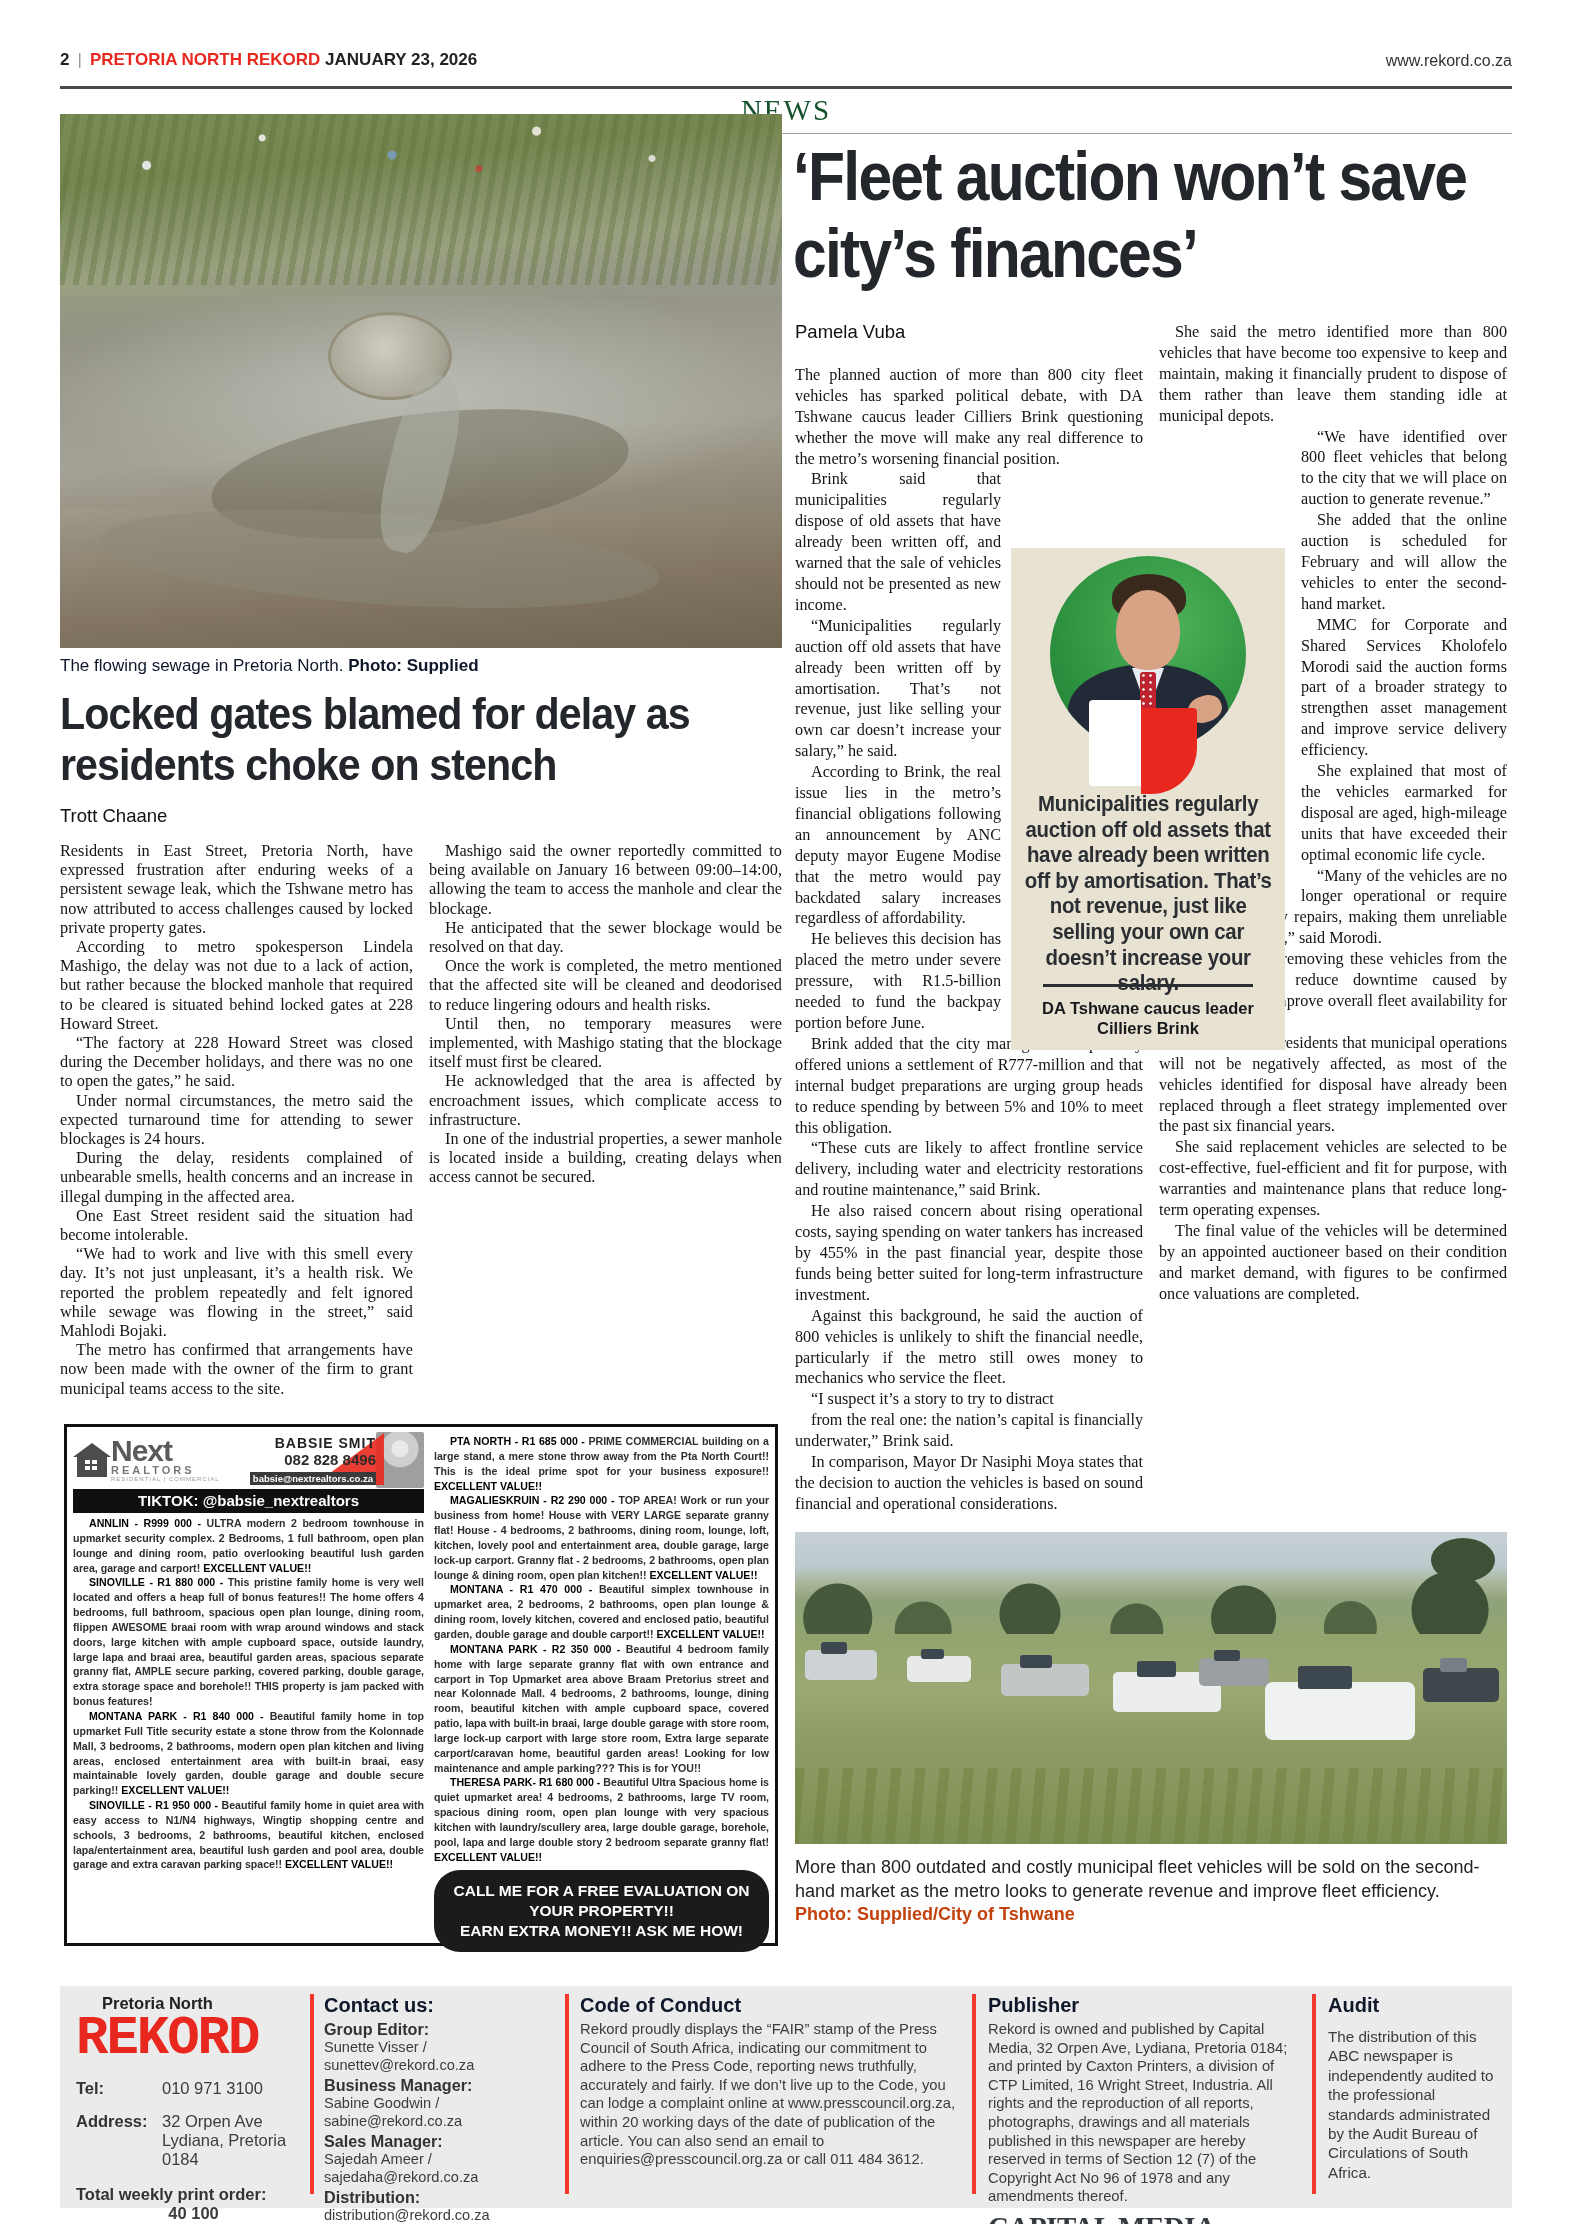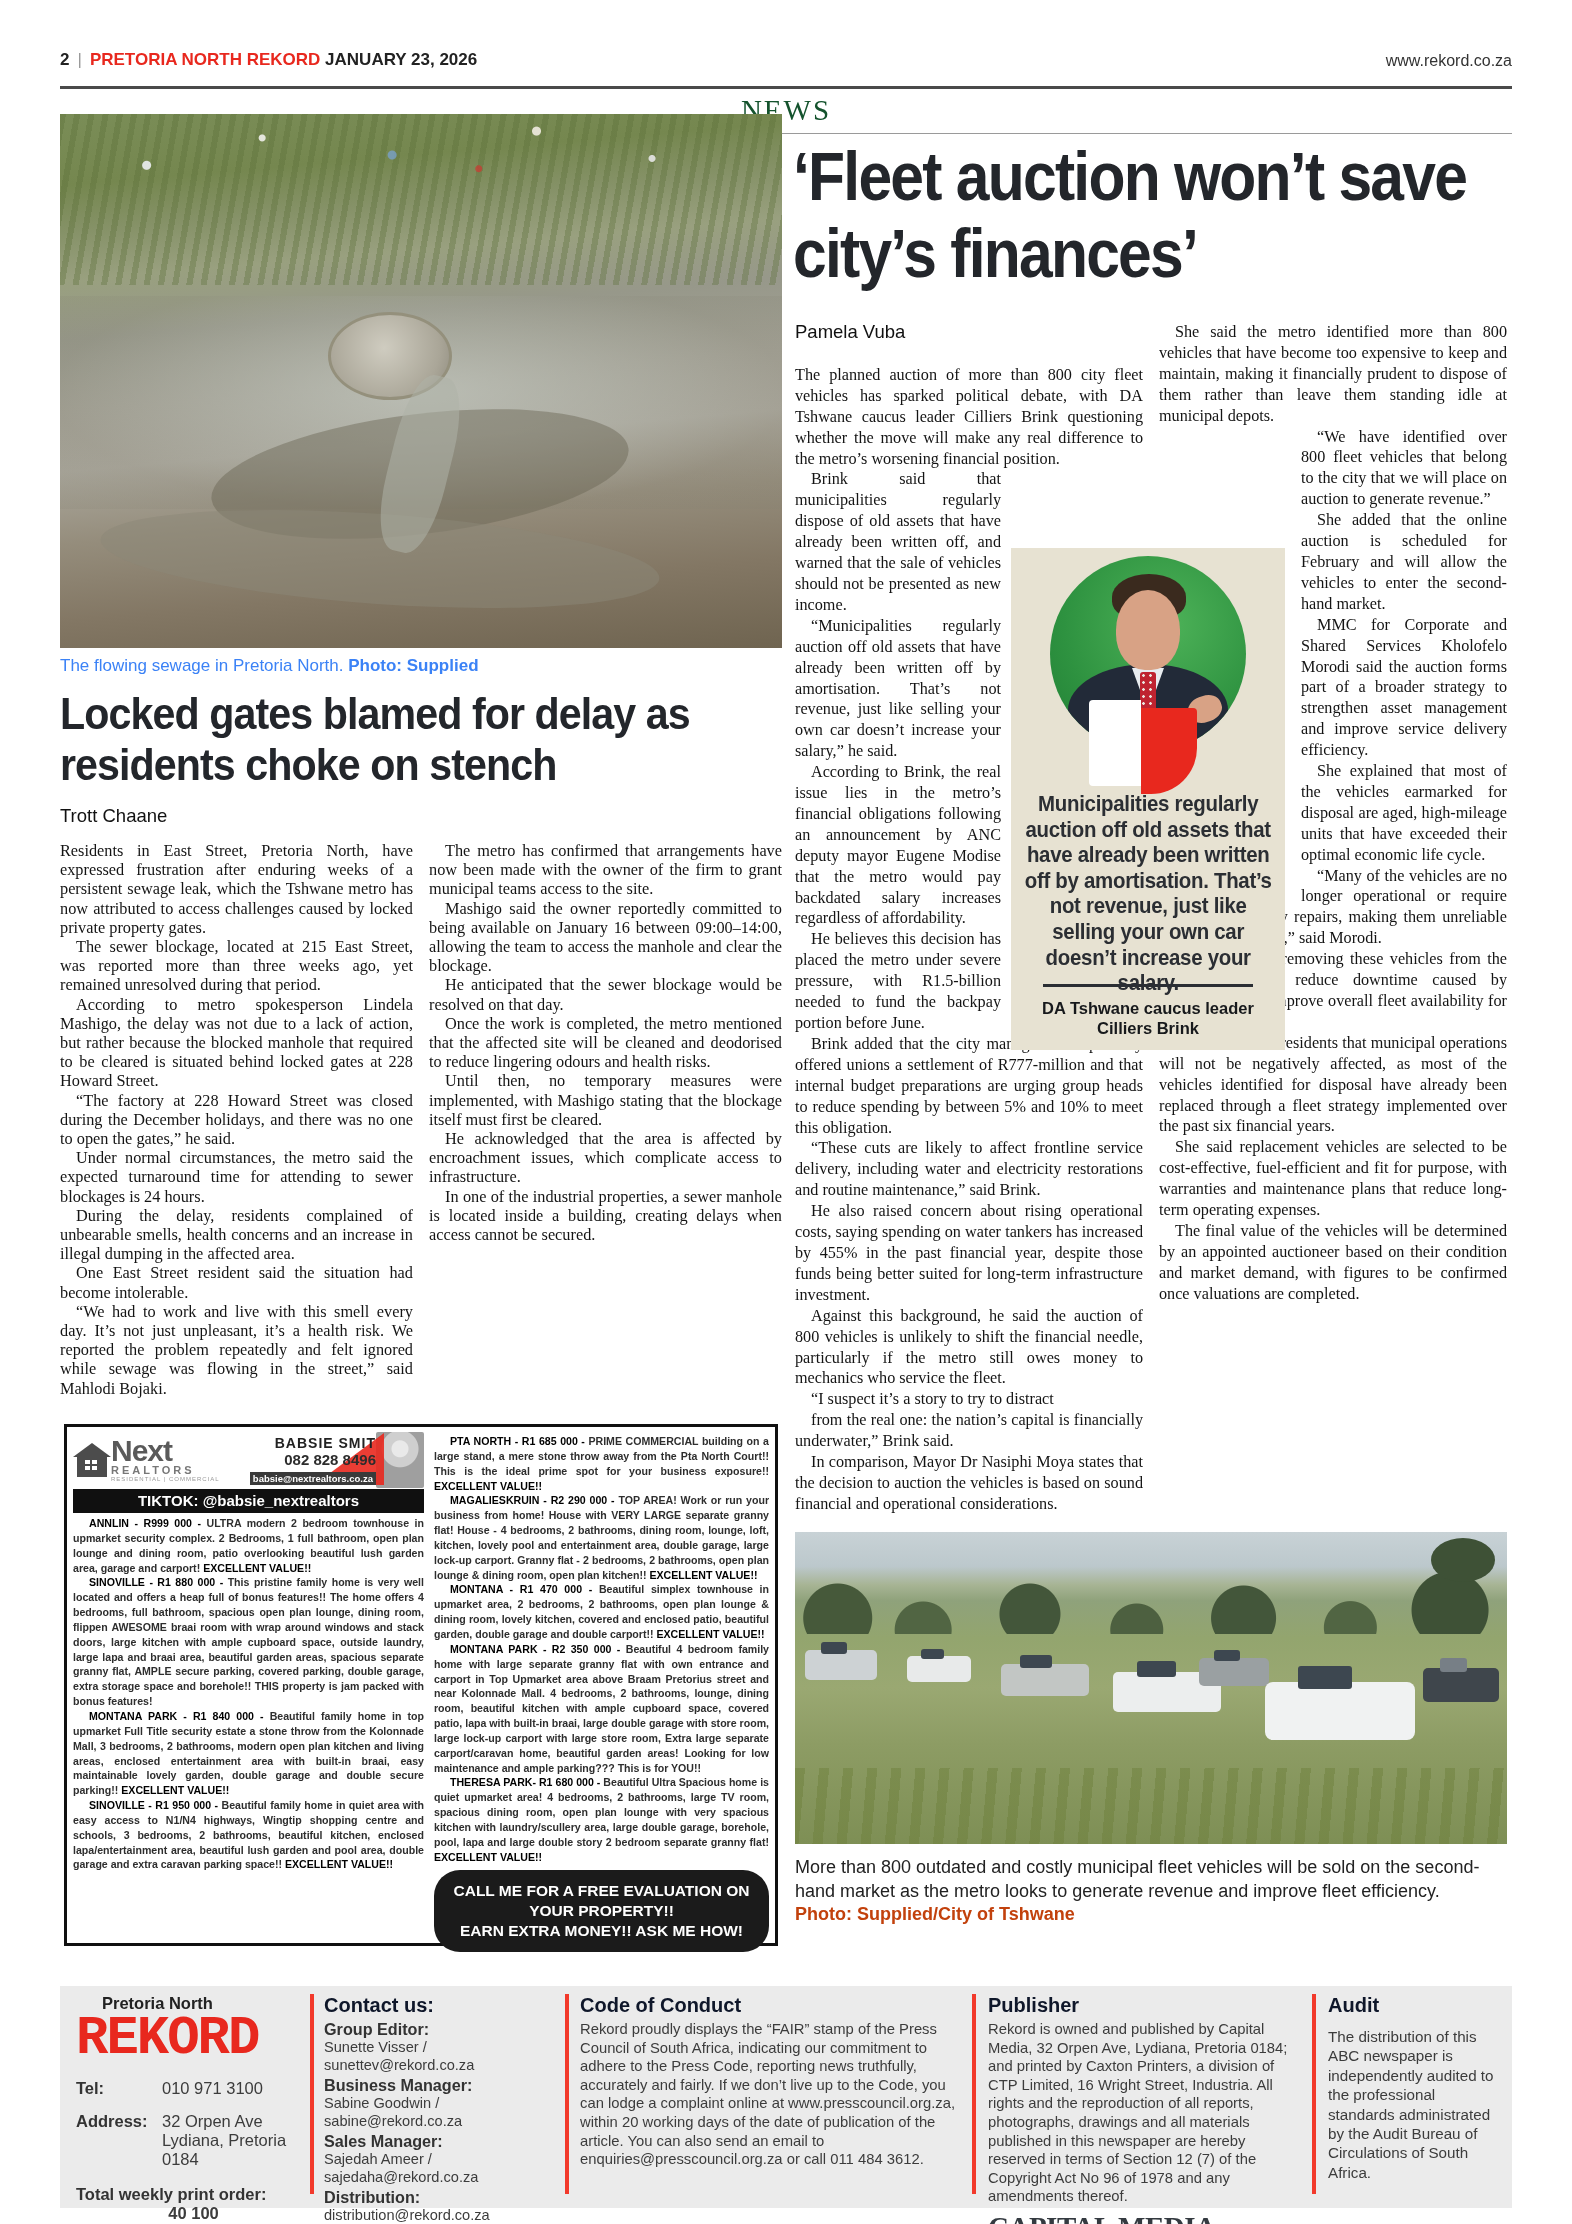--- a/index.html
+++ b/index.html
@@ -18,21 +18,21 @@
 
   
   .plist p { margin:0; text-indent:16px; }
   .nofirst p:first-child { text-indent:0; }
   .serifbody { font-family:"Liberation Serif",serif; text-align:justify; hyphens:auto; color:#141414; }
 
   
   .left-col { left:60px; top:114px; width:722px; }
   .photo1 { position:relative; width:722px; height:534px; overflow:hidden;
     background:linear-gradient(175deg,#7a8d57 0%,#75874f 12%,#869268 20%,#99a07f 28%,#97988a 38%,#a3a195 50%,#aaa79c 60%,#958d7c 72%,#837764 85%,#6f6450 100%); }
-  .cap { margin-top:8px; font-size:17px; color:#3b82f6; }
+  .cap { margin-top:8px; font-size:17px; color:#0f172a; }
   .la-headline { margin-top:12px; width:790px; font-weight:bold; font-size:45px; line-height:51px; color:#23262b; transform:scaleX(.915); transform-origin:left top; letter-spacing:-1px; }
   .byline { margin-top:15px; font-size:18.5px; color:#111; }
   .la-cols { margin-top:14px; height:574px; overflow:hidden; column-count:2; column-gap:16px; column-fill:auto; font-size:16.3px; line-height:19.2px; }
 
   
   .ad { left:64px; top:1424px; width:714px; height:522px; border:3px solid #101010; background:#fff; padding:4px 6px; display:flex; gap:10px; }
   .ad-left { width:352px; }
   .ad-right { width:336px; padding-top:3px; }
   .ad-hdr { height:58px; display:flex; align-items:center; gap:0; position:relative; }
   .house { width:38px; height:34px; position:relative; flex:0 0 auto; }
@@ -147,21 +147,20 @@
     <div class="art" style="left:40px;top:400px;width:560px;height:90px;border-radius:50%;background:rgba(140,135,120,.5);transform:rotate(4deg);"></div>
     <div class="art" style="left:330px;top:260px;width:60px;height:180px;border-radius:40%;background:rgba(175,178,168,.55);transform:rotate(14deg);"></div>
   </div>
   <div class="cap">
     <span>The flowing sewage in Pretoria North. </span><b>Photo: Supplied</b>
   </div>
   <div class="la-headline">Locked gates blamed for delay as residents choke on stench</div>
   <div class="byline">Trott Chaane</div>
   <div class="la-cols serifbody plist nofirst">
       <p>Residents in East Street, Pretoria North, have expressed frustration after enduring weeks of a persistent sewage leak, which the Tshwane metro has now attributed to access challenges caused by locked private property gates.</p>
-      <p>The sewer blockage, located at 215 East Street, was reported more than three weeks ago, yet remained unresolved during that period.</p>
       <p>According to metro spokesperson Lindela Mashigo, the delay was not due to a lack of action, but rather because the blocked manhole that required to be cleared is situated behind locked gates at 228 Howard Street.</p>
       <p>“The factory at 228 Howard Street was closed during the December holidays, and there was no one to open the gates,” he said.</p>
       <p>Under normal circumstances, the metro said the expected turnaround time for attending to sewer blockages is 24 hours.</p>
       <p>During the delay, residents complained of unbearable smells, health concerns and an increase in illegal dumping in the affected area.</p>
       <p>One East Street resident said the situation had become intolerable.</p>
       <p>“We had to work and live with this smell every day. It’s not just unpleasant, it’s a health risk. We reported the problem repeatedly and felt ignored while sewage was flowing in the street,” said Mahlodi Bojaki.</p>
       <p>The metro has confirmed that arrangements have now been made with the owner of the firm to grant municipal teams access to the site.</p>
       <p>Mashigo said the owner reportedly committed to being available on January 16 between 09:00–14:00, allowing the team to access the manhole and clear the blockage.</p>
       <p>He anticipated that the sewer blockage would be resolved on that day.</p>
       <p>Once the work is completed, the metro mentioned that the affected site will be cleaned and deodorised to reduce lingering odours and health risks.</p>

